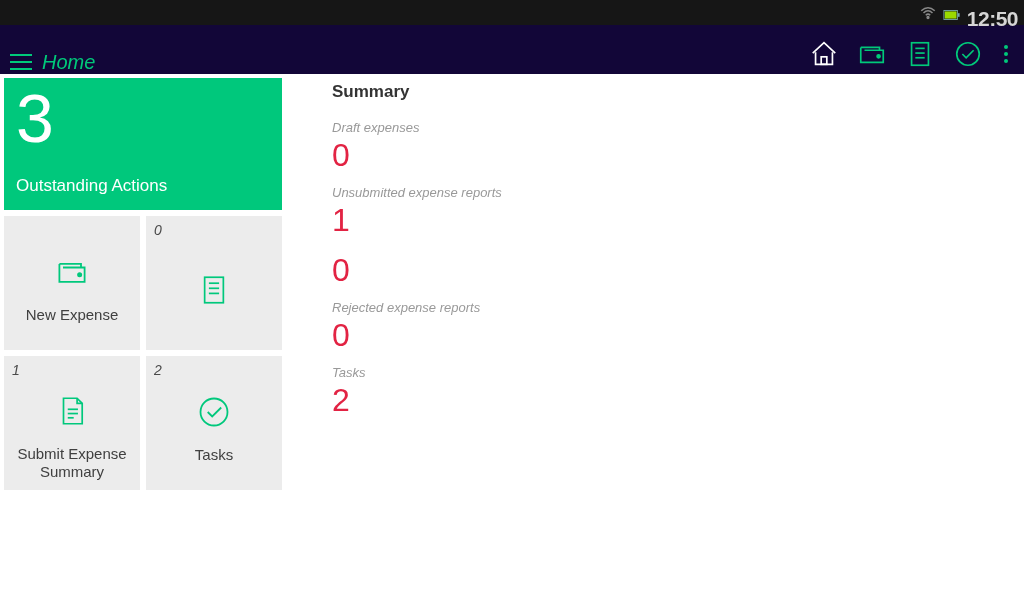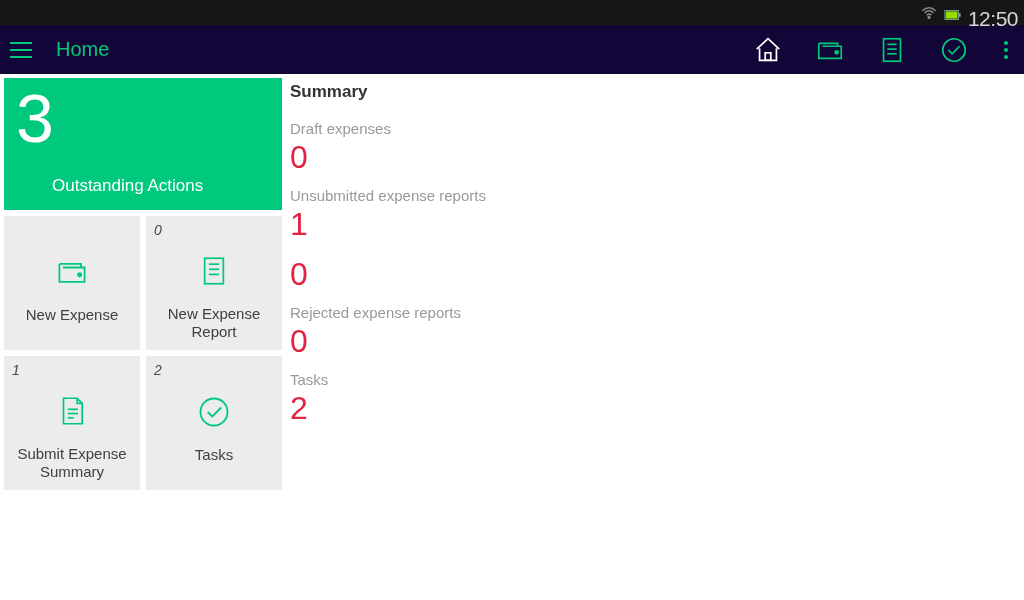--- a/index.html
+++ b/index.html
@@ -25,32 +25,33 @@
       width: 18px; height: 18px;
       display: inline-block;
       position: relative;
     }
     .status-bar .battery {
       width: 18px; height: 14px;
       display: inline-block;
     }
     .status-bar .time {
       font-size: 21px;
-      font-weight: 400;
+      font-weight: 700;
       color: #d6d6d6;
       letter-spacing: -0.5px;
       margin-top: 12px;
     }
     .app-header {
       height: 49px;
       background: #120638;
       display: flex;
-      align-items: center;
+      align-items: flex-end;
       padding: 0 8px;
-      gap: 22px;
+      gap: 8px;
+      font-style: italic;
     }
     .hamburger {
       width: 24px; height: 24px;
       display: flex;
       flex-direction: column;
       justify-content: center;
       gap: 5px;
       cursor: pointer;
       margin-left: 2px;
     }
@@ -105,21 +106,20 @@
     }
     .tile-large .big {
       font-size: 68px;
       line-height: 1;
       font-weight: 400;
       margin-top: -4px;
     }
     .tile-large .caption {
       font-size: 17px;
       margin-bottom: 4px;
-      margin-left: 36px;
     }
     .tile {
       background: #ececec;
       height: 134px;
       padding: 6px 8px 8px 8px;
       display: flex;
       flex-direction: column;
       cursor: pointer;
       position: relative;
     }
@@ -137,32 +137,34 @@
     .tile .icon-slot svg { stroke: #00c87c; }
     .tile .label {
       font-size: 15px;
       color: #404040;
       line-height: 1.25;
       min-height: 36px;
       text-align: center;
     }
     .summary {
       padding-left: 4px;
+      margin-left: 42px;
     }
     .summary h2 {
       font-size: 17px;
       font-weight: 700;
       color: #333;
       margin-bottom: 18px;
       margin-top: 4px;
     }
     .summary .lbl {
-      font-size: 15px;
+      font-size: 13px;
       color: #999;
       margin-top: 2px;
+      font-style: italic;
     }
     .summary .val {
       font-size: 32px;
       color: #e22343;
       font-weight: 400;
       line-height: 1.25;
       margin-bottom: 10px;
     }
   </style>
 </head>
@@ -253,21 +255,20 @@
     <div class="tile">
       <div class="badge">0</div>
       <div class="icon-slot">
         <svg viewBox="0 0 40 40" width="34" height="34" fill="none" stroke="#00c87c" stroke-width="2">
           <rect x="9" y="5" width="22" height="30"></rect>
             <line x1="14" y1="12" x2="26" y2="12"></line>
             <line x1="14" y1="18" x2="26" y2="18"></line>
             <line x1="14" y1="24" x2="26" y2="24"></line>
         </svg>
       </div>
-      <div class="label">New Expense Report</div>
     </div>
 
     <div class="tile">
       <div class="badge">1</div>
       <div class="icon-slot">
         <svg viewBox="0 0 40 40" width="34" height="34" fill="none" stroke="#00c87c" stroke-width="2">
           <path d="M10 5 L26 5 L32 11 L32 35 L10 35 Z"></path>
             <path d="M26 5 L26 11 L32 11"></path>
             <line x1="15" y1="18" x2="27" y2="18"></line>
             <line x1="15" y1="23" x2="27" y2="23"></line>

